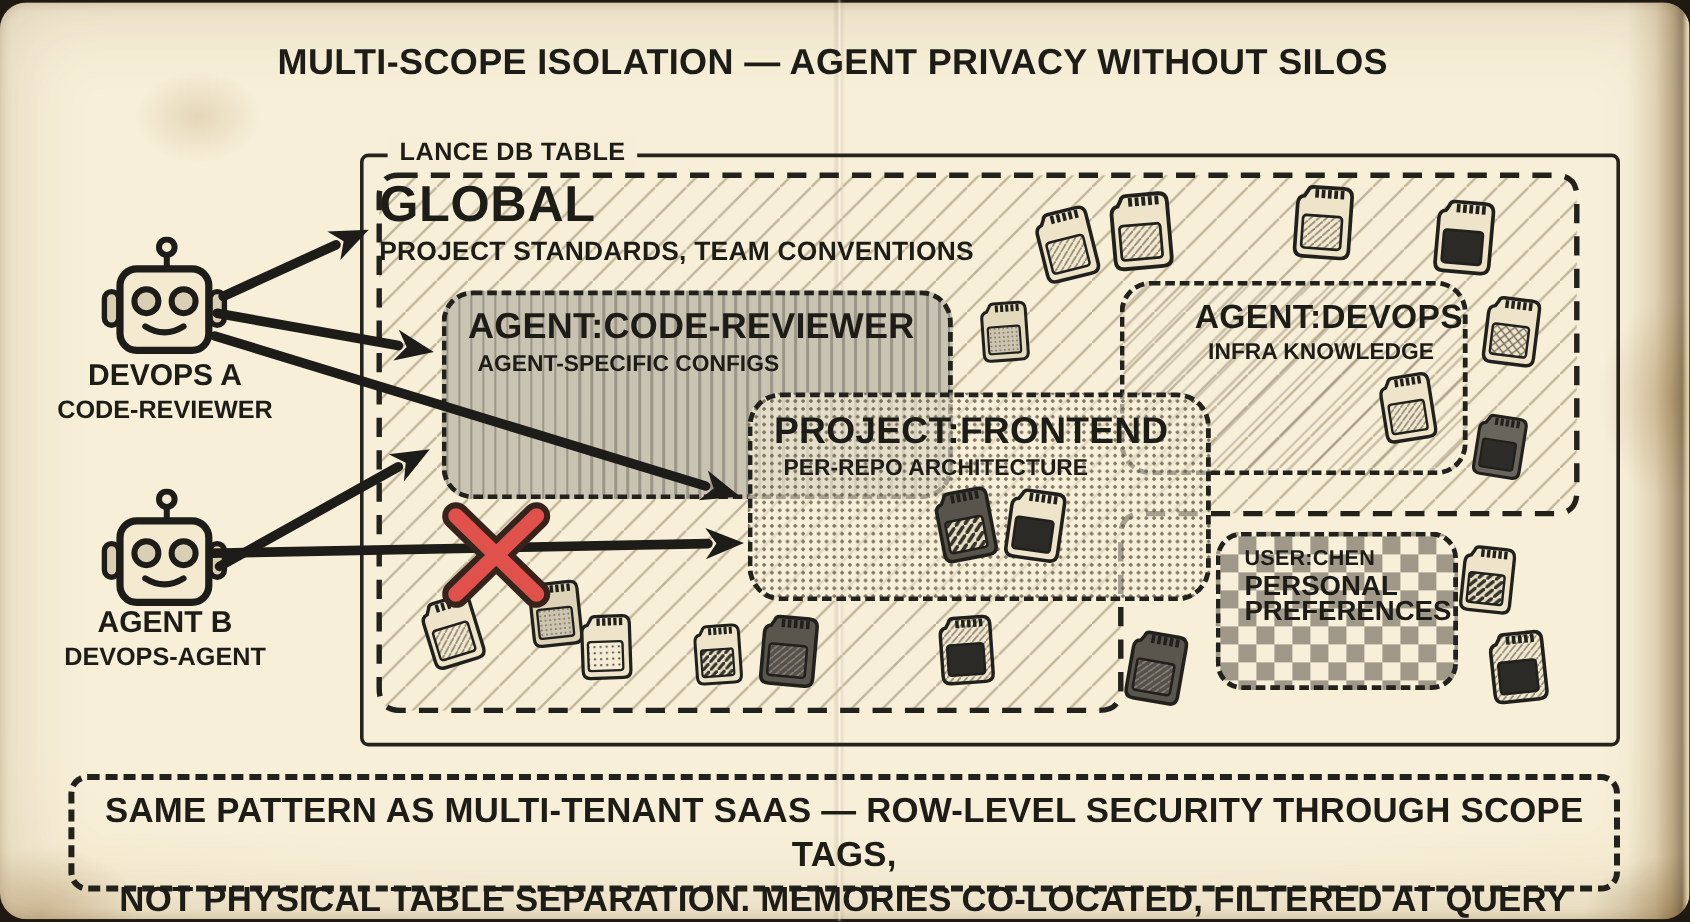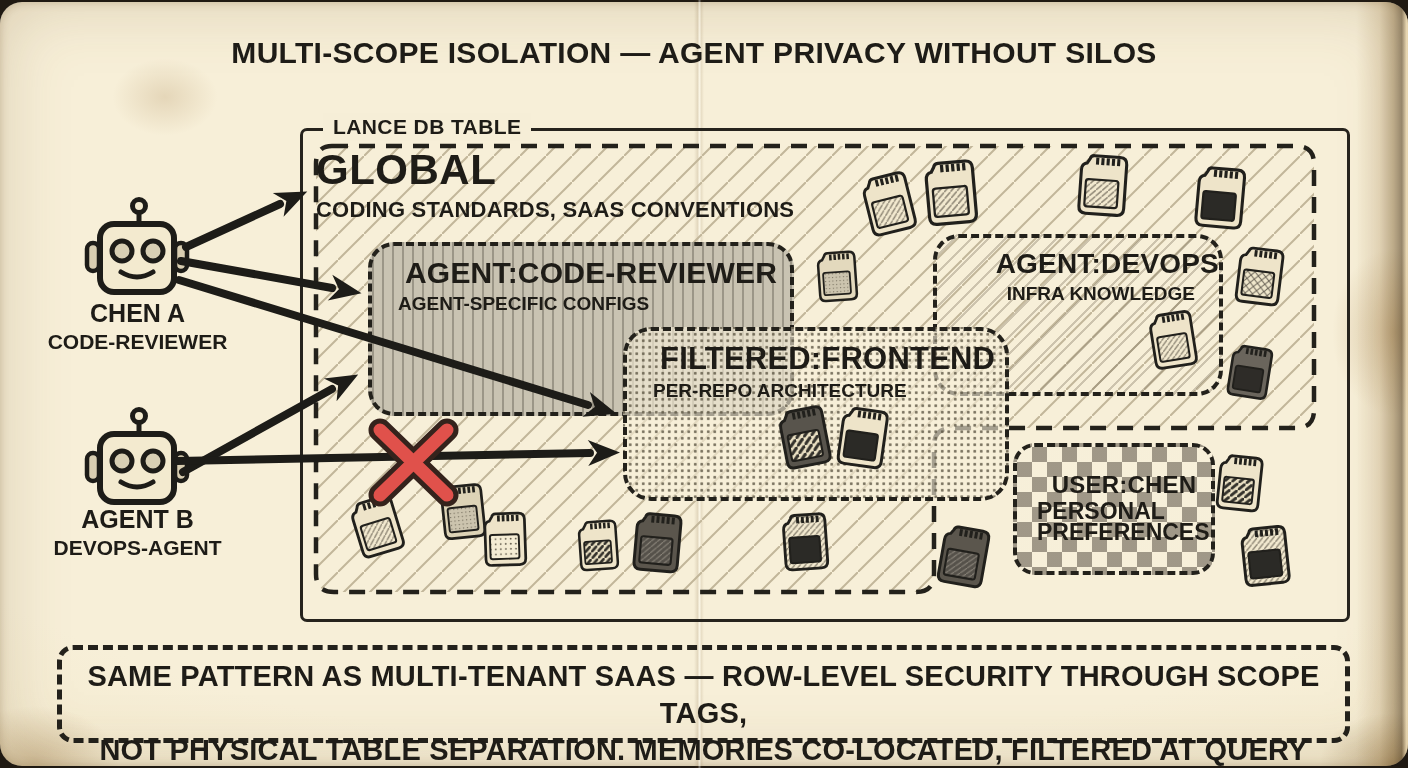--- a/index.html
+++ b/index.html
@@ -59,26 +59,26 @@
     left:623px; top:327px; width:378px; height:166px; border-radius:28px;
     background-color:rgba(247,239,217,.62);
     background-image:radial-gradient(circle, rgba(93,86,68,.8) 1.2px, transparent 1.7px);
     background-size:6.5px 6.5px;
   }
   .box-chen {
     left:1013px; top:443px; width:194px; height:124px; border-radius:22px;
     background-image:conic-gradient(rgba(122,115,102,.7) 90deg, rgba(247,239,219,.55) 90deg 180deg, rgba(122,115,102,.7) 180deg 270deg, rgba(247,239,219,.55) 270deg);
     background-size:30px 30px;
   }
-  .box-title { font-size:30px; padding:10px 0 0 33px; letter-spacing:.2px; }
+  .box-title { font-size:30px; padding:10px 0 0 18px; letter-spacing:.2px; }
   .box-desc  { font-size:19px; padding:3px 24px 0 26px; }
   .box-fe .box-title { font-size:31px; }
   .box-devops .box-title { font-size:28px; padding-left:20px; }
   .box-devops .box-desc { padding-left:28px; }
-  .box-chen .box-title { font-size:24px; padding:24px 0 0 20px;text-align:center; }
+  .box-chen .box-title { font-size:18px; padding:8px 0 0 20px; }
   .box-chen .box-desc { font-size:23px; padding:2px 30px 0 20px; line-height:21px; }
   .agent { position:absolute; width:215px; text-align:center; }
   .agent-name { font-size:25px; }
   .agent-role { font-size:21px; margin-top:2px; }
   .robot-svg { position:absolute; }
   .note-box {
     position:absolute; left:57px; top:645px; width:1283px; height:80px;
     border:5px dashed #23211b; border-radius:16px; text-align:center;
     font-size:29px; line-height:37px; padding-top:8px; letter-spacing:.2px;
   }
@@ -99,35 +99,35 @@
     <defs>
       <pattern id="hatchGlobal" width="26" height="26" patternUnits="userSpaceOnUse">
         <path d="M-3 29 L29 -3" stroke="#c2b69a" stroke-width="2" fill="none"></path>
       </pattern>
     </defs>
     <path d="M332 146 H1296 Q1314 146 1314 164 V410 Q1314 428 1296 428 H952 Q934 428 934 446 V574 Q934 592 916 592 H334 Q316 592 316 574 V164 Q316 146 332 146 Z" fill="url(#hatchGlobal)" stroke="#23211b" stroke-width="4.5" stroke-dasharray="16 11"></path>
   </svg>
 
   <div class="global-text">
     <div class="g-name">GLOBAL</div>
-    <div class="g-desc">CODING STANDARDS, SAAS CONVENTIONS</div>
+    <div class="g-desc">PROJECT STANDARDS, TEAM CONVENTIONS</div>
   </div>
 
   <div class="scope-box box-cr">
     <div class="box-title">AGENT:CODE-REVIEWER</div>
     <div class="box-desc">AGENT-SPECIFIC CONFIGS</div>
   </div>
 
   <div class="scope-box box-devops">
     <div class="box-title">AGENT:DEVOPS</div>
     <div class="box-desc">INFRA KNOWLEDGE</div>
   </div>
 
   <div class="scope-box box-fe">
-    <div class="box-title">FILTERED:FRONTEND</div>
+    <div class="box-title">PROJECT:FRONTEND</div>
     <div class="box-desc">PER-REPO ARCHITECTURE</div>
   </div>
 
   <div class="scope-box box-chen">
     <div class="box-title">USER:CHEN</div>
     <div class="box-desc">PERSONAL PREFERENCES</div>
   </div>
 
   <svg class="layer" viewBox="0 0 1408 768">
     <defs>
@@ -266,21 +266,21 @@
     <circle cx="64" cy="9" r="6.5" fill="#f3eacf" stroke="#1d1c18" stroke-width="5"></circle>
     <line x1="64" y1="16" x2="64" y2="28" stroke="#1d1c18" stroke-width="5"></line>
     <rect x="12" y="46" width="12" height="28" rx="6" fill="#d9ceb1" stroke="#1d1c18" stroke-width="4.5"></rect>
     <rect x="100" y="46" width="12" height="28" rx="6" fill="#d9ceb1" stroke="#1d1c18" stroke-width="4.5"></rect>
     <rect x="25" y="27" width="74" height="68" rx="14" fill="#f3eacf" stroke="#1d1c18" stroke-width="6"></rect>
     <circle cx="47" cy="54" r="10" fill="#d8cfb4" stroke="#1d1c18" stroke-width="5"></circle>
     <circle cx="78" cy="54" r="10" fill="#d8cfb4" stroke="#1d1c18" stroke-width="5"></circle>
     <path d="M46 75 Q62 85 78 75" fill="none" stroke="#1d1c18" stroke-width="5" stroke-linecap="round"></path>
   </svg>
   <div class="agent" style="left:30px; top:299px;">
-    <div class="agent-name">CHEN A</div>
+    <div class="agent-name">DEVOPS A</div>
     <div class="agent-role">CODE-REVIEWER</div>
   </div>
 
   <svg class="robot-svg" style="left:75px; top:407px;" width="124" height="104" viewBox="0 0 124 104">
     <circle cx="64" cy="9" r="6.5" fill="#f3eacf" stroke="#1d1c18" stroke-width="5"></circle>
     <line x1="64" y1="16" x2="64" y2="28" stroke="#1d1c18" stroke-width="5"></line>
     <rect x="12" y="46" width="12" height="28" rx="6" fill="#d9ceb1" stroke="#1d1c18" stroke-width="4.5"></rect>
     <rect x="100" y="46" width="12" height="28" rx="6" fill="#d9ceb1" stroke="#1d1c18" stroke-width="4.5"></rect>
     <rect x="25" y="27" width="74" height="68" rx="14" fill="#f3eacf" stroke="#1d1c18" stroke-width="6"></rect>
     <circle cx="47" cy="54" r="10" fill="#d8cfb4" stroke="#1d1c18" stroke-width="5"></circle>

